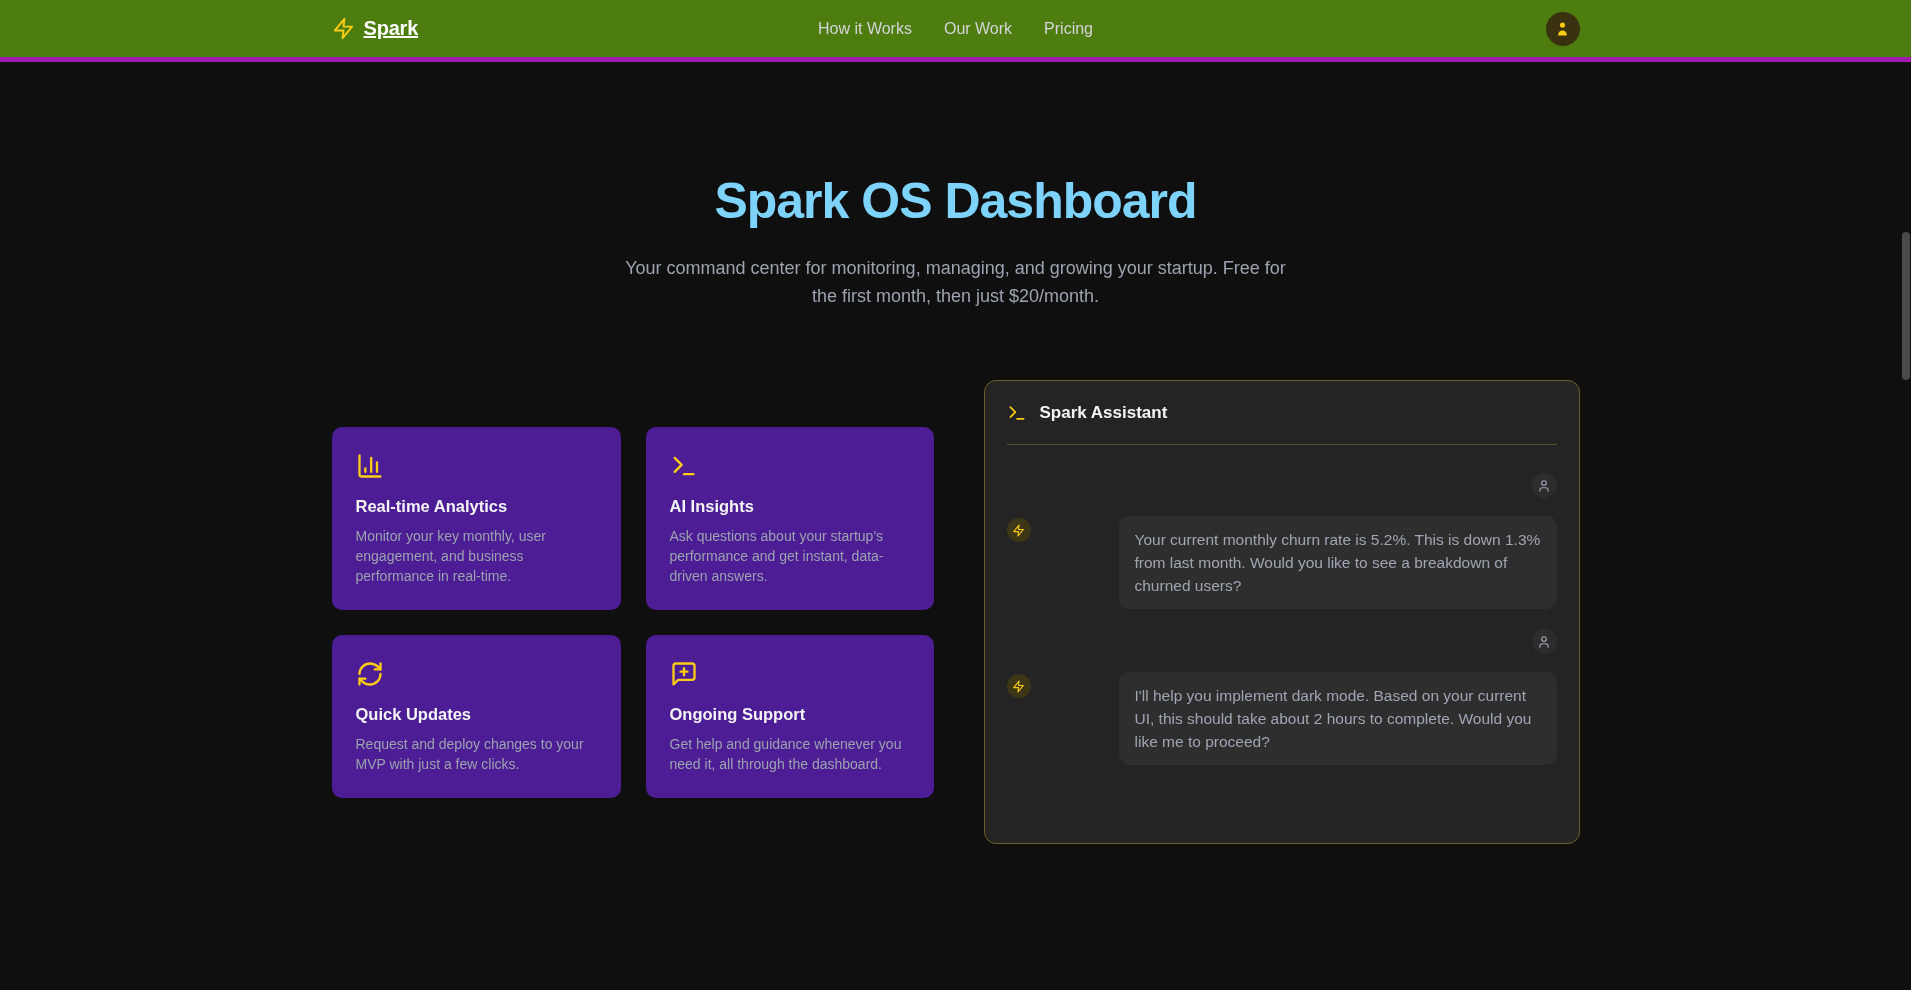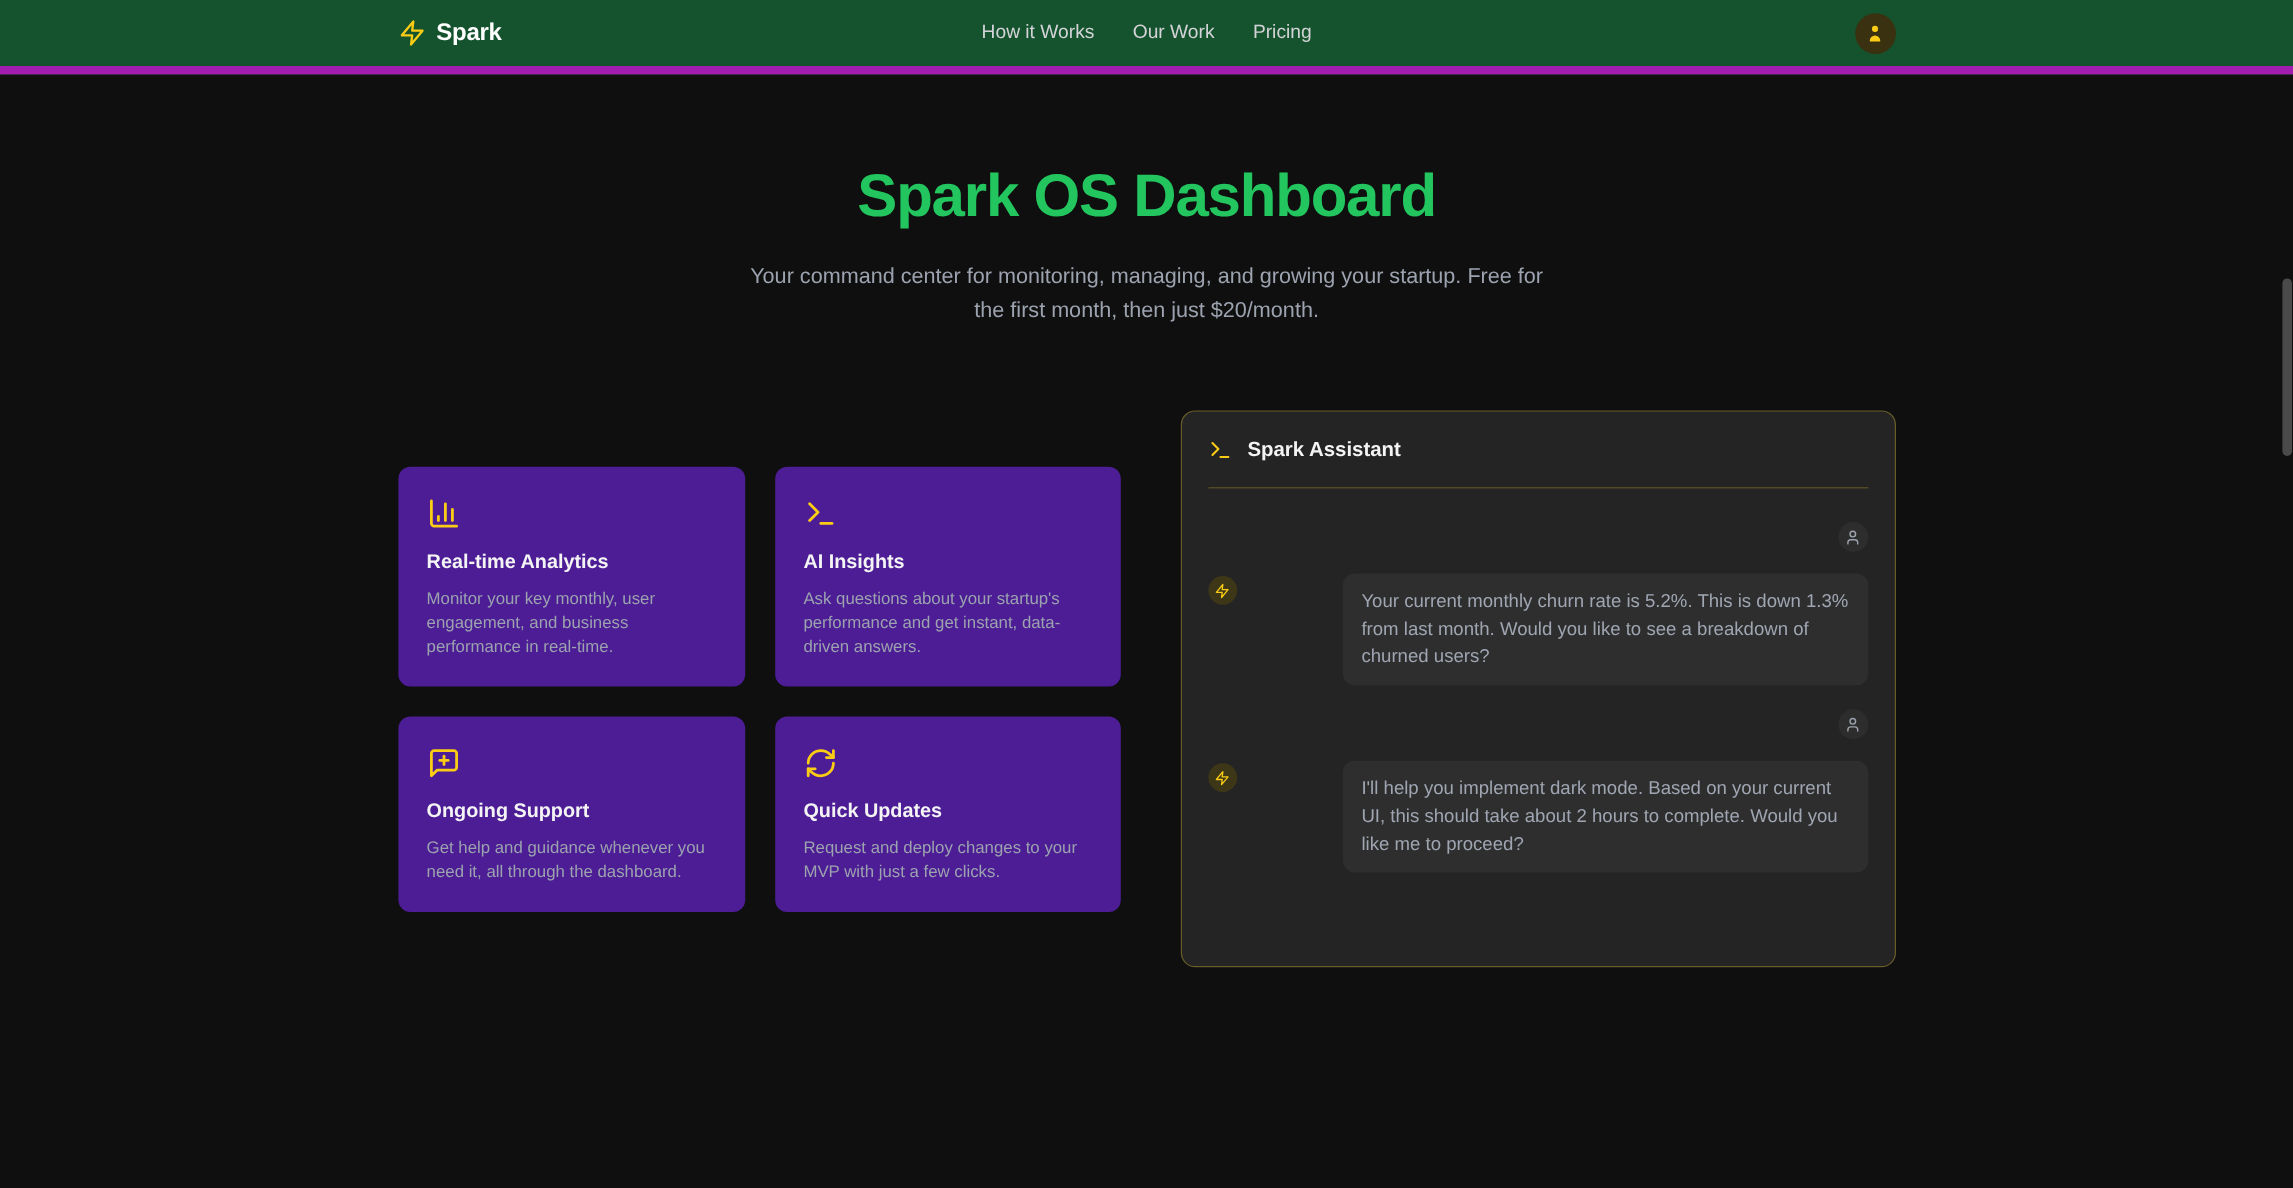--- a/index.html
+++ b/index.html
@@ -5,43 +5,43 @@
   * { margin:0; padding:0; box-sizing:border-box; }
   html,body { width:1911px; height:990px; overflow:hidden; }
   body {
     font-family:"Liberation Sans", sans-serif;
     background:#0f0f0f;
     color:#fff;
     position:relative;
   }
   
   .nav {
-    height:62px; background:#14532d;
-    border-bottom:7px solid #a21caf;
-    position:relative; z-index:2;
+    height:62px; background:#4d7c0f;
+    border-bottom:5px solid #a21caf;
+    position:relative; z-index:2;text-decoration:underline;
   }
   .nav-inner {
     width:1248px; height:100%; margin:0 auto;
     display:flex; align-items:center; position:relative;
   }
   .brand { display:flex; align-items:center; gap:9px; cursor:pointer; }
   .brand-name { font-size:20px; font-weight:700; letter-spacing:-0.2px; }
   .nav-links {
     position:absolute; left:50%; top:0; transform:translateX(-50%);
     height:100%; display:flex; align-items:center; gap:32px;
   }
   .nav-link { color:#d4d4d8; font-size:16px; cursor:pointer; white-space:nowrap; }
   .nav-avatar {
     margin-left:auto; width:34px; height:34px; border-radius:50%;
     background:#3a3110; border:none; cursor:pointer;
     display:flex; align-items:center; justify-content:center;
   }
   
   .hero { padding-top:72px; text-align:center; }
-  .hero h1 { font-size:50px; font-weight:700; letter-spacing:-1px; color:#22c55e; }
+  .hero h1 { font-size:50px; font-weight:700; letter-spacing:-1px; color:#7dd3fc;margin-top:38px; }
   .hero-sub {
     margin:24px auto 0; width:690px;
     font-size:18px; line-height:28px; color:#9ca3af;
   }
   
   .content-row {
     margin-top:70px;
     display:flex; justify-content:center; align-items:center; gap:50px;
   }
   
@@ -155,40 +155,40 @@
               <line x1="12" y1="19" x2="20" y2="19"></line>
             </svg>
         </span>
         <h3>AI Insights</h3>
         <p>Ask questions about your startup's performance and get instant, data-driven answers.</p>
       </div>
 
       <div class="card">
         <span class="card-icon">
           <svg width="28" height="28" viewBox="0 0 24 24" fill="none" stroke="#facc15" stroke-width="2" stroke-linecap="round" stroke-linejoin="round">
-              <path d="M21 15a2 2 0 0 1-2 2H7l-4 4V5a2 2 0 0 1 2-2h14a2 2 0 0 1 2 2z"></path>
-              <line x1="12" y1="7" x2="12" y2="13"></line>
-              <line x1="9" y1="10" x2="15" y2="10"></line>
-            </svg>
-        </span>
-        <h3>Ongoing Support</h3>
-        <p>Get help and guidance whenever you need it, all through the dashboard.</p>
-      </div>
-
-      <div class="card">
-        <span class="card-icon">
-          <svg width="28" height="28" viewBox="0 0 24 24" fill="none" stroke="#facc15" stroke-width="2" stroke-linecap="round" stroke-linejoin="round">
               <path d="M3 12a9 9 0 0 1 9-9 9.75 9.75 0 0 1 6.74 2.74L21 8"></path>
               <path d="M21 3v5h-5"></path>
               <path d="M21 12a9 9 0 0 1-9 9 9.75 9.75 0 0 1-6.74-2.74L3 16"></path>
               <path d="M8 16H3v5"></path>
             </svg>
         </span>
         <h3>Quick Updates</h3>
         <p>Request and deploy changes to your MVP with just a few clicks.</p>
+      </div>
+
+      <div class="card">
+        <span class="card-icon">
+          <svg width="28" height="28" viewBox="0 0 24 24" fill="none" stroke="#facc15" stroke-width="2" stroke-linecap="round" stroke-linejoin="round">
+              <path d="M21 15a2 2 0 0 1-2 2H7l-4 4V5a2 2 0 0 1 2-2h14a2 2 0 0 1 2 2z"></path>
+              <line x1="12" y1="7" x2="12" y2="13"></line>
+              <line x1="9" y1="10" x2="15" y2="10"></line>
+            </svg>
+        </span>
+        <h3>Ongoing Support</h3>
+        <p>Get help and guidance whenever you need it, all through the dashboard.</p>
       </div>
 
     </div>
 
     <section class="chat-panel">
       <div class="chat-header">
         <span>
           <svg width="20" height="20" viewBox="0 0 24 24" fill="none" stroke="#facc15" stroke-width="2" stroke-linecap="round" stroke-linejoin="round">
               <polyline points="4 17 10 11 4 5"></polyline>
               <line x1="12" y1="19" x2="20" y2="19"></line>

